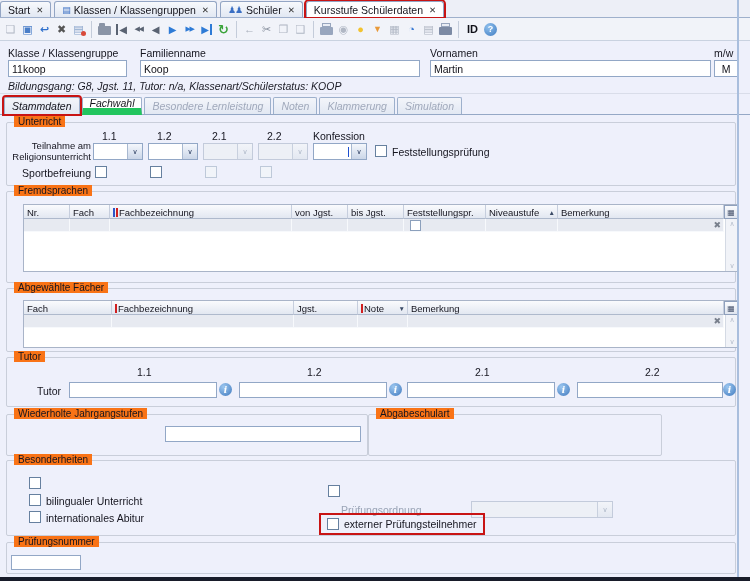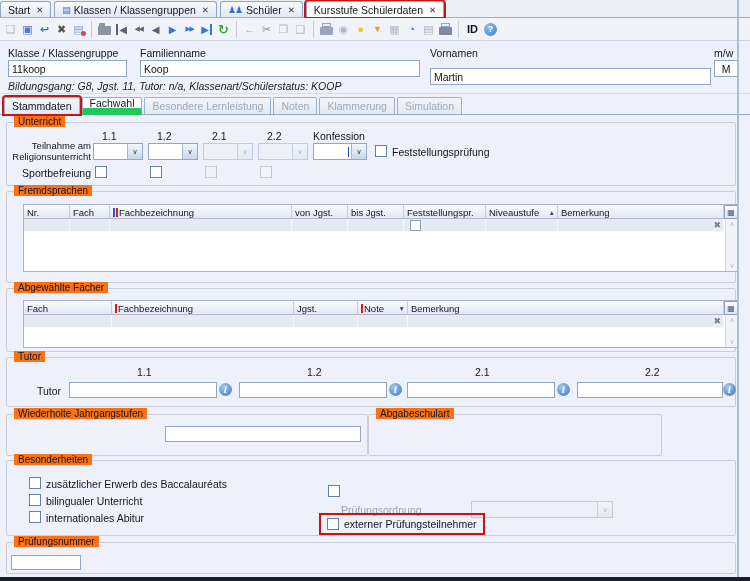--- a/index.html
+++ b/index.html
@@ -38,21 +38,21 @@
   .lb{position:absolute;font-size:10.5px;color:#15151F;white-space:nowrap;}
   .inp{position:absolute;height:17px;border:1px solid #92A7C6;background:#fff;
     font-family:"Liberation Sans","DejaVu Sans",sans-serif;font-size:10.5px;padding:1px 3px;box-sizing:border-box;color:#101018;}
   .infoline{position:absolute;font-style:italic;font-size:10.5px;color:#1A1A24;white-space:nowrap;}
   .hline{position:absolute;left:0;width:750px;height:1px;background:#D9DDE9;}
   
   .subtabs{position:absolute;left:0;top:96px;width:750px;height:19px;display:flex;align-items:flex-end;
     padding-left:4px;box-sizing:border-box;border-bottom:1px solid #95A8C6;}
   .stab{display:inline-flex;align-items:center;height:17px;padding:0 7px;font-size:10.5px;
     background:linear-gradient(#F3F5FA,#E2E8F3);border:1px solid #9DB0CC;border-bottom:none;
-    border-radius:2px 2px 0 0;margin-right:2px;box-sizing:border-box;white-space:nowrap;}
+    border-radius:2px 2px 0 0;margin-right:2px;box-sizing:border-box;white-space:nowrap;font-style:italic;}
   .stab.active{background:#FFFFFF;position:relative;margin-bottom:-1px;height:18px;border-bottom:7px solid #22c55e;}
   .stab.dis{color:#A0A9BB;}
   
   .grp{position:absolute;border:1px solid #C9CEDA;border-radius:2px;box-sizing:border-box;}
   .grp>.lg{position:absolute;top:-7px;left:7px;background:#f97316;padding:0 4px;font-size:10px;color:#15151F;white-space:nowrap;}
   
   .dd{position:absolute;height:17px;background:#fff;border:1px solid #92A7C6;box-sizing:border-box;}
   .dd .ab{position:absolute;top:0;right:0;bottom:0;width:14px;
     background:linear-gradient(#F4F7FC,#CBD6E8);border-left:1px solid #A8B8D0;
     display:flex;align-items:center;justify-content:center;font-size:7px;color:#23355A;}
@@ -168,21 +168,21 @@
       <span class="help-circle">?</span>
     </span>
 </div>
 
 <span class="lb" style="left:8px;top:47px">Klasse / Klassengruppe</span>
 <span class="lb" style="left:140px;top:47px">Familienname</span>
 <span class="lb" style="left:430px;top:47px">Vornamen</span>
 <span class="lb" style="left:714px;top:47px">m/w</span>
 <input class="inp" style="left: 8px; top: 60px; width: 119px;" value="11koop">
 <input class="inp" style="left: 140px; top: 60px; width: 280px;" value="Koop">
-<input class="inp" style="left: 430px; top: 60px; width: 281px; margin-top: 8px;" value="Martin">
+<input class="inp" style="left: 430px; top: 60px; width: 281px;" value="Martin">
 <input class="inp" style="left: 714px; top: 60px; width: 24px; text-align: center;" value="M">
 <span class="infoline" style="left:8px;top:80px">Bildungsgang: G8, Jgst. 11, Tutor: n/a, Klassenart/Schülerstatus: KOOP</span>
 <div class="hline" style="top:93px"></div>
 
 <div class="subtabs">
   <div class="stab ann">
       <span>Stammdaten</span>
     </div>
   <div class="stab active">
       <span>Fachwahl</span>
@@ -349,21 +349,20 @@
   <span class="lg">Wiederholte Jahrgangstufen</span>
   <input class="inp" style="left: 158px; top: 11px; width: 196px; height: 16px;" value="">
 </div>
 <div class="grp" style="left:368px;top:414px;width:294px;height:42px">
   <span class="lg">Abgabeschulart</span>
 </div>
 
 <div class="grp" style="left:6px;top:460px;width:730px;height:76px">
   <span class="lg">Besonderheiten</span>
   <span class="cb" style="left:22px;top:16px"></span>
-  <span class="lb" style="left:39px;top:17px">zusätzlicher Erwerb des Baccalauréats</span>
   <span class="cb" style="left:22px;top:33px"></span>
   <span class="lb" style="left:39px;top:34px">bilingualer Unterricht</span>
   <span class="cb" style="left:22px;top:50px"></span>
   <span class="lb" style="left:39px;top:51px">internationales Abitur</span>
   <span class="cb" style="left:321px;top:24px"></span>
   <span class="lb glabel" style="left:334px;top:43px">Prüfungsordnung</span>
   <div class="dd dis" style="left:464px;top:40px;width:142px">
       <span class="ab">∨</span>
     </div>
   <div class="annwrap" style="left:314px;top:54px">

